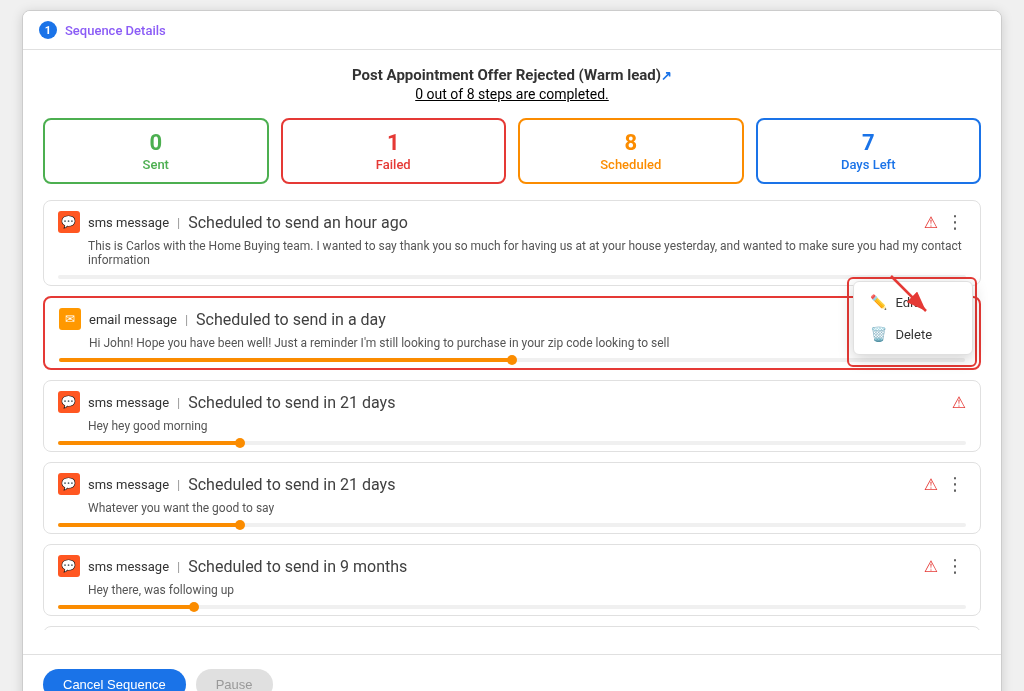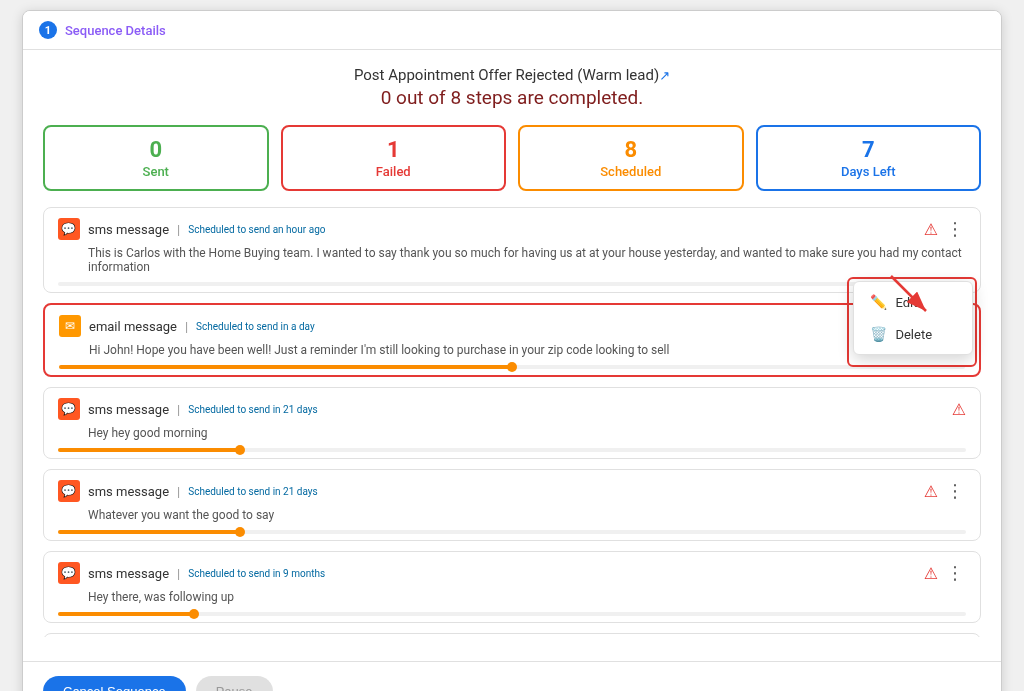--- a/index.html
+++ b/index.html
@@ -50,31 +50,32 @@
     .page-heading {
       text-align: center;
       margin-bottom: 6px;
     }
     .page-heading .title-row {
       display: flex;
       align-items: center;
       justify-content: center;
       font-size: 15px;
       color: #333;
-      font-weight: 400;
+      font-weight: 700;
     }
     .external-link-icon {
       color: #1a73e8;
       font-size: 13px;
       cursor: pointer;
     }
     .steps-completed {
-      font-size: 19px;
-      color: #7f1d1d;
+      font-size: 14px;
+      color: #000000;
       margin-top: 2px;
+      text-decoration: underline;
     }
     .stats-row {
       display: flex;
       gap: 12px;
       margin: 16px 0;
     }
     .stat-card {
       flex: 1;
       border-radius: 8px;
       border: 2px solid;
@@ -138,22 +139,22 @@
     .msg-type {
       font-size: 13px;
       font-weight: 400;
       color: #333;
     }
     .msg-divider {
       color: #999;
       font-size: 13px;
     }
     .msg-schedule {
-      font-size: 10px;
-      color: #0369a1;
+      font-size: 16px;
+      color: #404040;
       text-align: center;
     }
     .msg-actions {
       margin-left: auto;
       display: flex;
       align-items: center;
       gap: 6px;
     }
     .alert-icon {
       color: #e53935;

